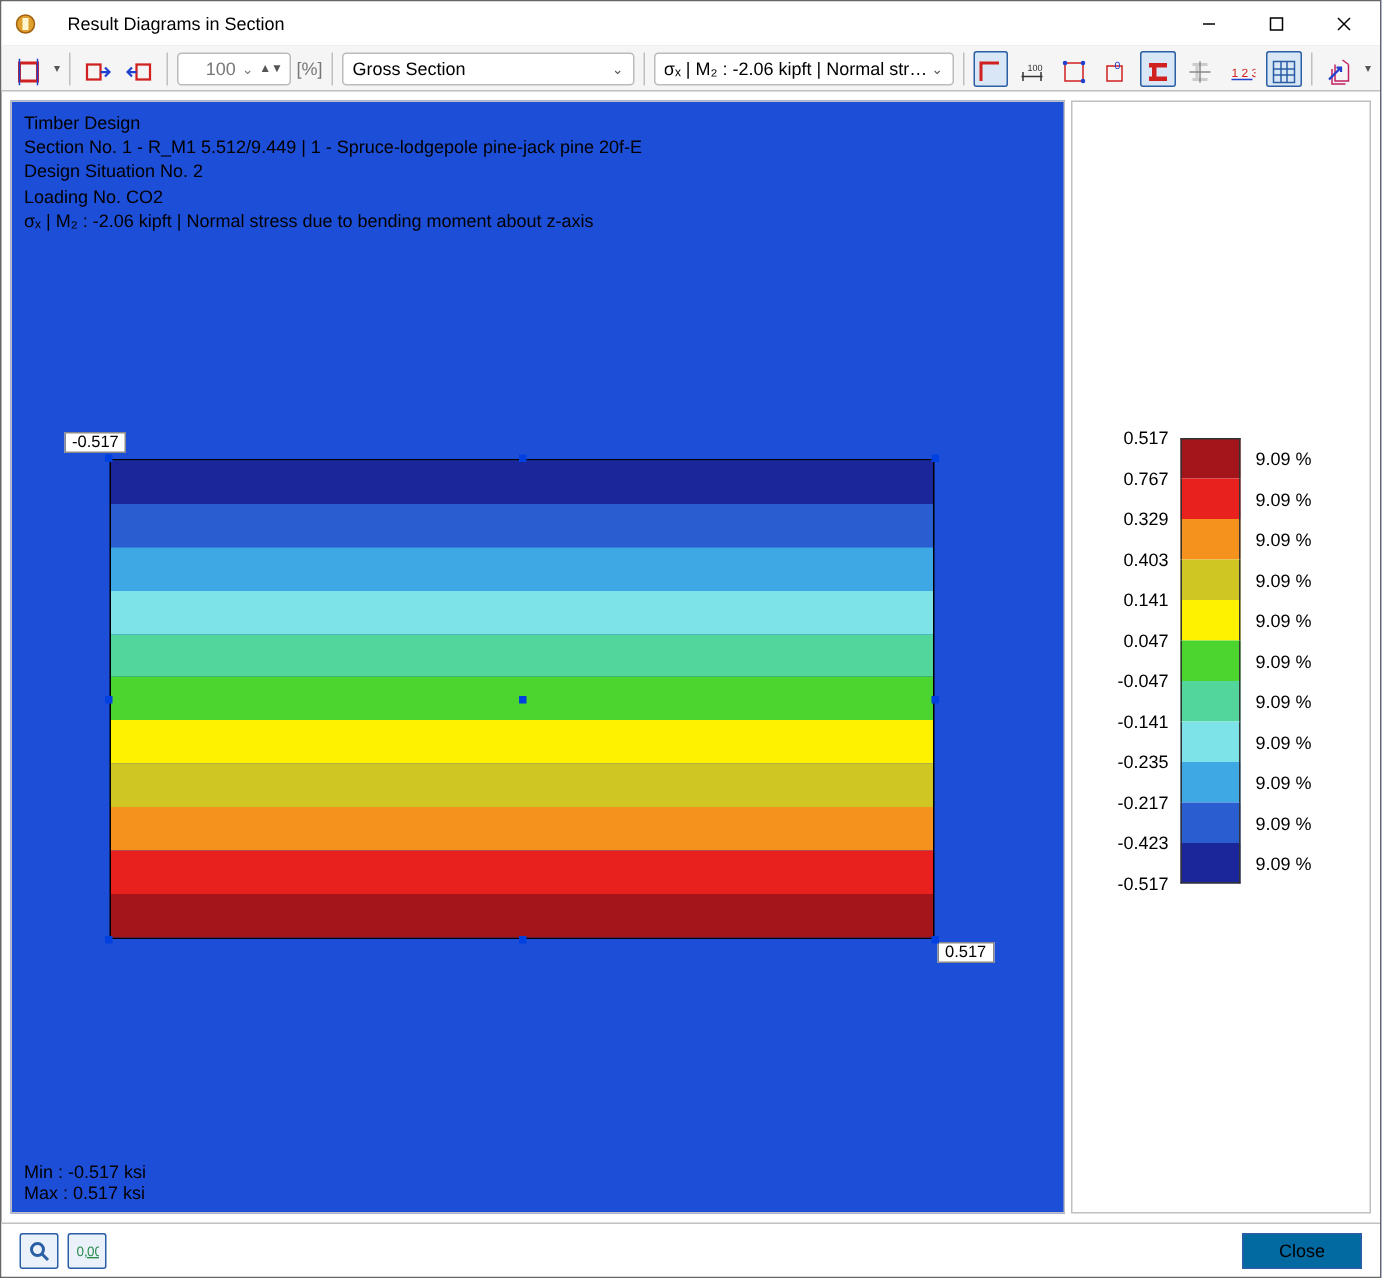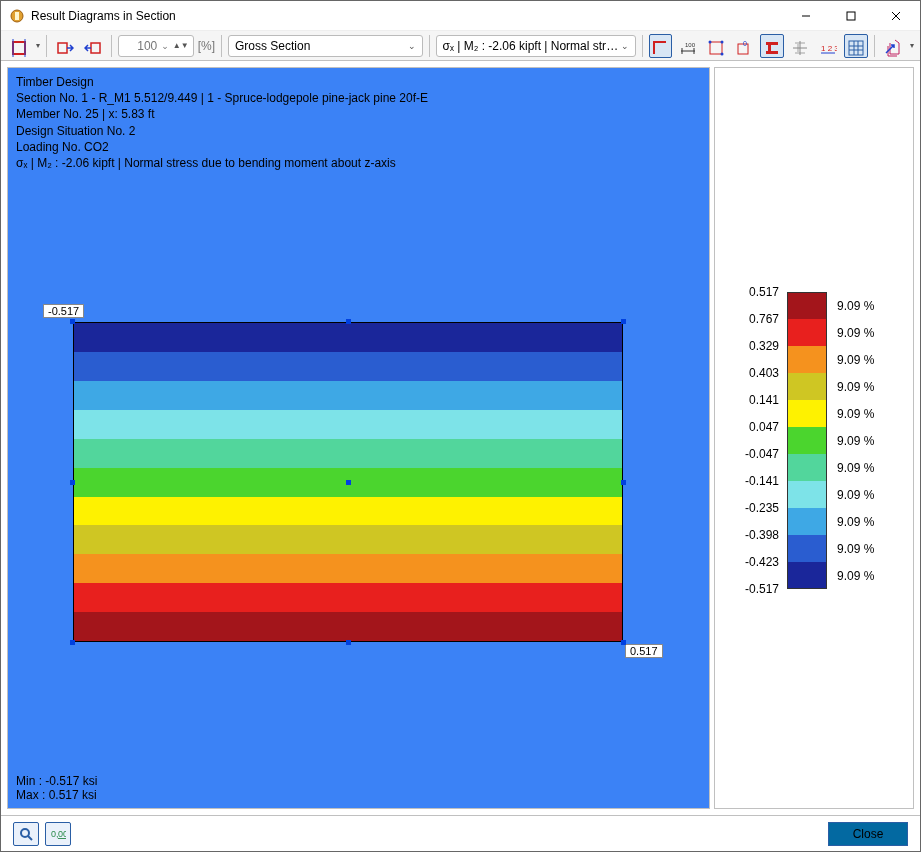--- a/index.html
+++ b/index.html
@@ -9,21 +9,21 @@
     font-size: 12px;
     background: #fff;
     color: #000;
   }
   .window { width: 921px; height: 852px; border: 1px solid #666; display: flex; flex-direction: column; }
   
   .titlebar {
     height: 30px; display: flex; align-items: center; justify-content: space-between;
     padding: 0 2px 0 8px; background: #fff; border-bottom: 1px solid #eee;
   }
-  .titlebar-left { display: flex; align-items: center; gap: 6px; }
+  .titlebar-left { display: flex; align-items: center; gap: 20px; }
   .title-text { font-size: 12px; }
   .titlebar-controls { display: flex; }
   .titlebar-controls .tb-btn {
     width: 45px; height: 28px; display: flex; align-items: center; justify-content: center;
     font-size: 13px;
   }
   
   .toolbar {
     height: 30px; display: flex; align-items: center; gap: 4px;
     padding: 2px 6px; border-bottom: 1px solid #c0c0c0; background: #f5f5f5;
@@ -44,21 +44,21 @@
   .select {
     height: 22px; border: 1px solid #bbb; border-radius: 3px; background: #fff;
     display:flex; align-items:center; justify-content:space-between; padding: 0 6px;
   }
   .select.w190 { width: 195px; }
   .select.w200 { width: 200px; }
   .select .chev { font-size: 9px; color:#555; }
   
   .content { flex: 1; display: flex; gap: 0; overflow: hidden; }
   .plot-panel {
-    flex: 1; border: 1px solid #c0c0c0; margin: 6px 2px 6px 6px; position: relative; background:#3b82f6;
+    flex: 1; border: 1px solid #c0c0c0; margin: 6px 2px 6px 6px; position: relative; background:#1d4ed8;
     display:flex; flex-direction:column;
   }
   .plot-header {
     padding: 6px 8px; font-size: 12px; line-height: 1.35;
   }
   .plot-area {
     flex:1; position:relative;
   }
   .legend-panel {
     width: 200px; border: 1px solid #c0c0c0; margin: 6px 6px 6px 2px; background:#fff;
@@ -239,21 +239,20 @@
         </svg>
     </div>
     <span class="tbar-dropdown-indicator">▾</span>
   </div>
 
   <div class="content">
     <div class="plot-panel">
       <div class="plot-header">
         <div>Timber Design</div>
         <div>Section No. 1 - R_M1 5.512/9.449 | 1 - Spruce-lodgepole pine-jack pine 20f-E</div>
-        <div>Member No. 25 | x: 5.83 ft</div>
         <div>Design Situation No. 2</div>
         <div>Loading No. CO2</div>
         <div>σₓ | M₂ : -2.06 kipft | Normal stress due to bending moment about z-axis</div>
       </div>
       <div class="plot-area">
         <div class="diagram-outer">
           <div class="label-box" style="left:-30px; top:-18px;">-0.517</div>
           <div class="diagram" id="diagram">
               <div class="band" style="background: rgb(26, 38, 154);"></div>
               <div class="band" style="background: rgb(42, 93, 208);"></div>
@@ -291,21 +290,21 @@
             <div style="display: flex; flex-direction: column; width: 72px;">
               <div class="legend-val" style="height: 27px; line-height: 13px; display: flex; align-items: flex-start; justify-content: flex-end; padding-right: 8px; transform: translateY(-6px);">0.517</div>
               <div class="legend-val" style="height: 27px; line-height: 13px; display: flex; align-items: flex-start; justify-content: flex-end; padding-right: 8px; transform: translateY(-6px);">0.767</div>
               <div class="legend-val" style="height: 27px; line-height: 13px; display: flex; align-items: flex-start; justify-content: flex-end; padding-right: 8px; transform: translateY(-6px);">0.329</div>
               <div class="legend-val" style="height: 27px; line-height: 13px; display: flex; align-items: flex-start; justify-content: flex-end; padding-right: 8px; transform: translateY(-6px);">0.403</div>
               <div class="legend-val" style="height: 27px; line-height: 13px; display: flex; align-items: flex-start; justify-content: flex-end; padding-right: 8px; transform: translateY(-6px);">0.141</div>
               <div class="legend-val" style="height: 27px; line-height: 13px; display: flex; align-items: flex-start; justify-content: flex-end; padding-right: 8px; transform: translateY(-6px);">0.047</div>
               <div class="legend-val" style="height: 27px; line-height: 13px; display: flex; align-items: flex-start; justify-content: flex-end; padding-right: 8px; transform: translateY(-6px);">-0.047</div>
               <div class="legend-val" style="height: 27px; line-height: 13px; display: flex; align-items: flex-start; justify-content: flex-end; padding-right: 8px; transform: translateY(-6px);">-0.141</div>
               <div class="legend-val" style="height: 27px; line-height: 13px; display: flex; align-items: flex-start; justify-content: flex-end; padding-right: 8px; transform: translateY(-6px);">-0.235</div>
-              <div class="legend-val" style="height: 27px; line-height: 13px; display: flex; align-items: flex-start; justify-content: flex-end; padding-right: 8px; transform: translateY(-6px);">-0.398</div>
+              <div class="legend-val" style="height: 27px; line-height: 13px; display: flex; align-items: flex-start; justify-content: flex-end; padding-right: 8px; transform: translateY(-6px);">-0.217</div>
               <div class="legend-val" style="height: 27px; line-height: 13px; display: flex; align-items: flex-start; justify-content: flex-end; padding-right: 8px; transform: translateY(-6px);">-0.423</div>
               <div class="legend-val" style="height: 27px; line-height: 13px; display: flex; align-items: flex-start; justify-content: flex-end; padding-right: 8px; transform: translateY(-6px);">-0.517</div>
             </div>
             <div style="display: flex; flex-direction: column; width: 40px;">
               <div class="legend-swatch first" style="background: rgb(163, 21, 27);"></div>
               <div class="legend-swatch" style="background: rgb(232, 32, 30);"></div>
               <div class="legend-swatch" style="background: rgb(245, 146, 30);"></div>
               <div class="legend-swatch" style="background: rgb(207, 198, 35);"></div>
               <div class="legend-swatch" style="background: rgb(254, 242, 0);"></div>
               <div class="legend-swatch" style="background: rgb(75, 213, 46);"></div>

